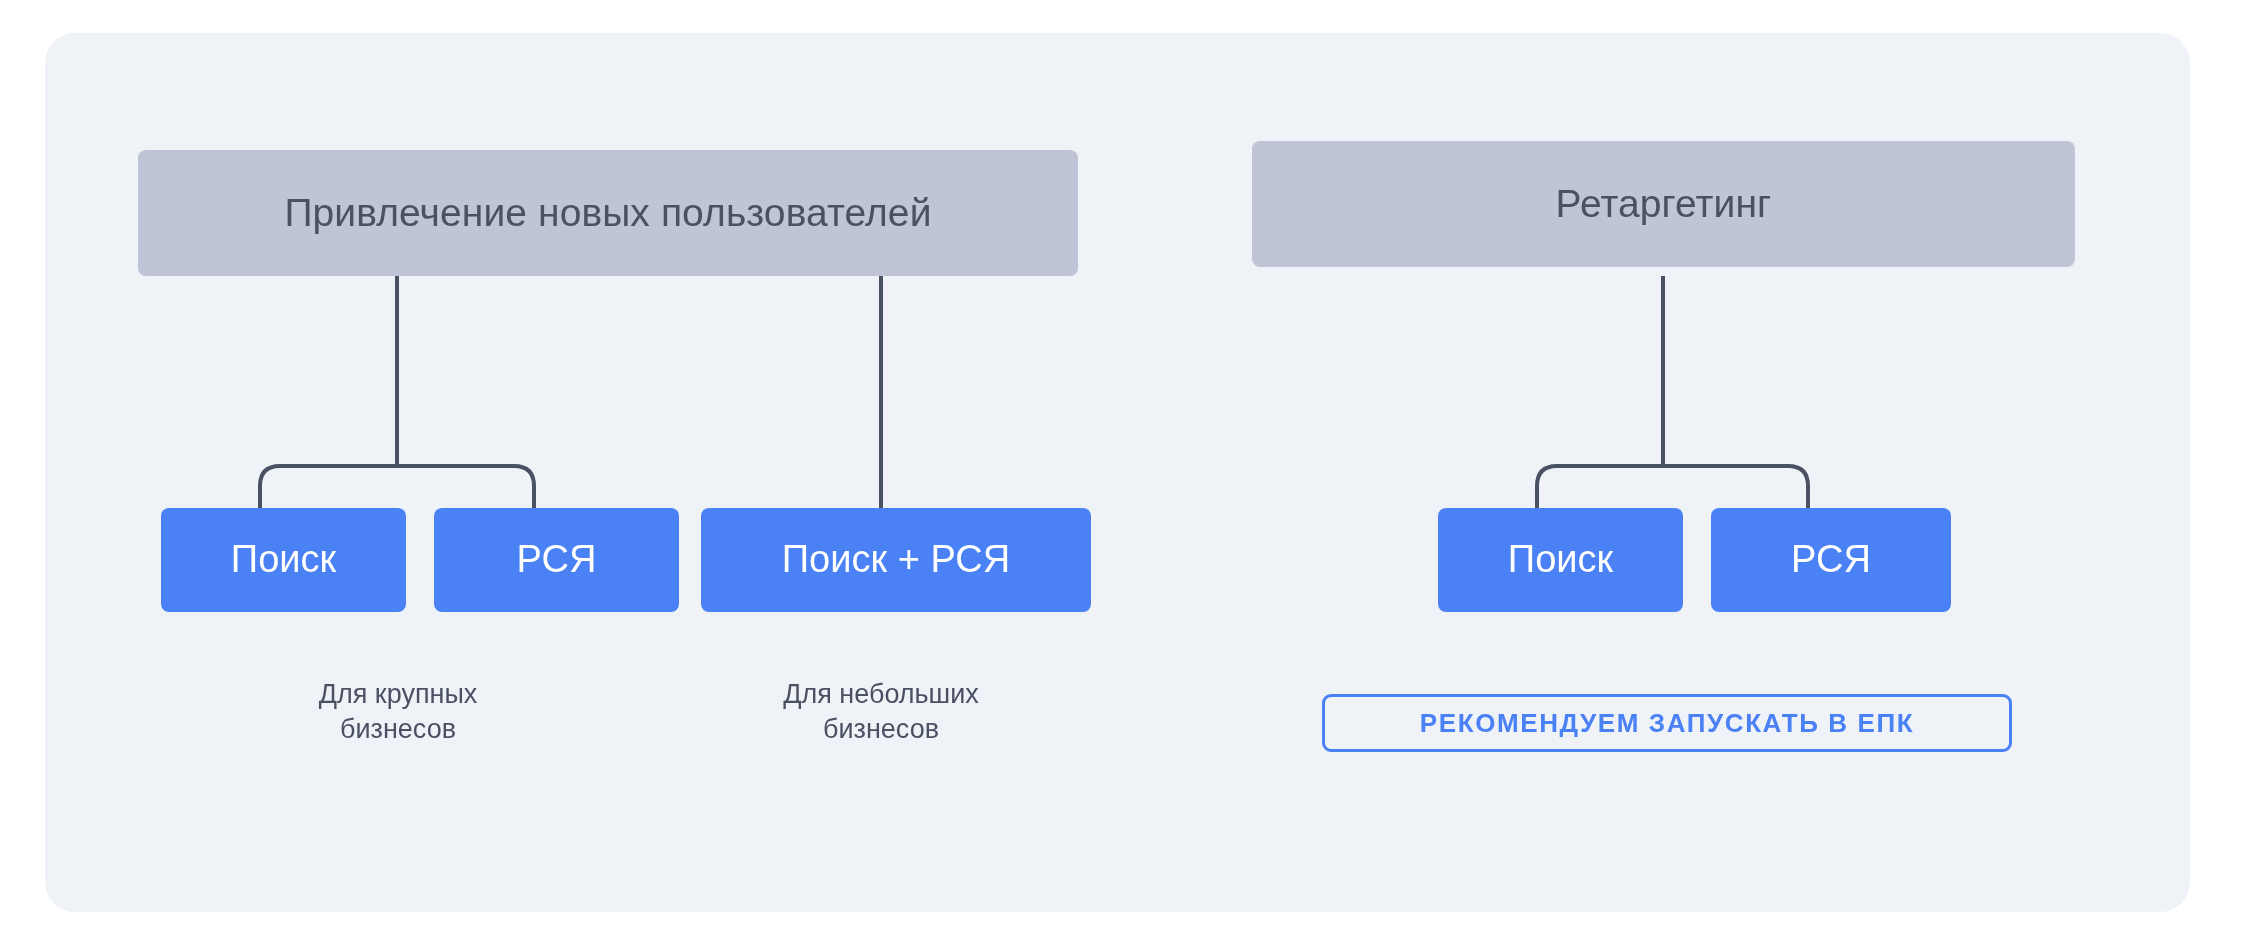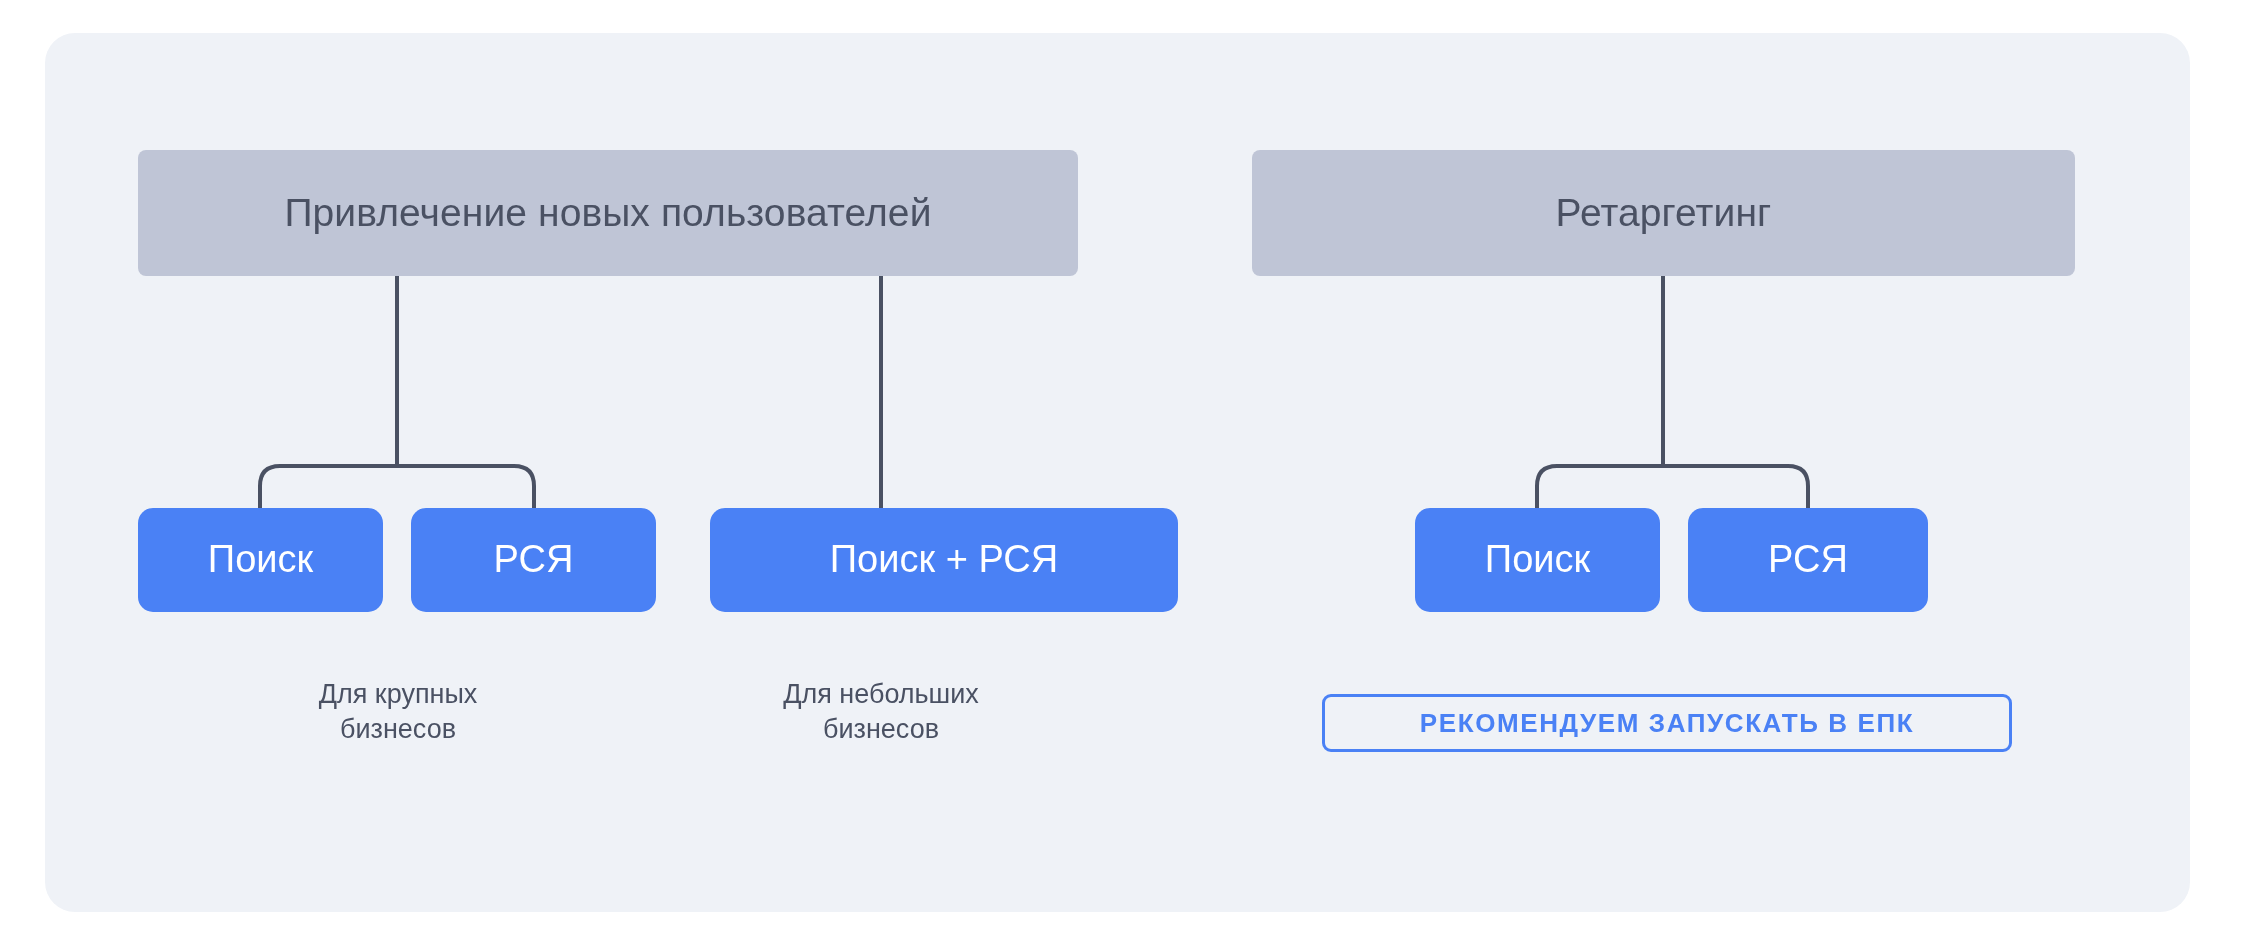--- a/index.html
+++ b/index.html
@@ -61,46 +61,47 @@
   }
 
   #header-acquisition {
     left: 138px;
     top: 150px;
     width: 940px;
     height: 126px;
   }
   #header-retargeting {
     left: 1252px;
-    top: 150px;
+    top: 141px;
     width: 823px;
     height: 126px;
   }
 
   
   .channel-btn {
     position: absolute;
     background: #4a81f5;
-    border-radius: 15px;
+    border-radius: 8px;
     display: flex;
     align-items: center;
     justify-content: center;
     box-sizing: border-box;
     cursor: pointer;
+    margin-left: 23px;
   }
   .channel-btn .label {
     font-size: 38px;
     color: #ffffff;
     line-height: 1.1;
     white-space: nowrap;
   }
 
   #btn-search-left   { left: 138px;  top: 508px; width: 245px; height: 104px; }
   #btn-rsya-left     { left: 411px;  top: 508px; width: 245px; height: 104px; }
-  #btn-search-rsya   { left: 710px;  top: 508px; width: 468px; height: 104px; text-align: right; }
+  #btn-search-rsya   { left: 678px;  top: 508px; width: 390px; height: 104px; text-align: right; }
   #btn-search-right  { left: 1415px; top: 508px; width: 245px; height: 104px; }
   #btn-rsya-right    { left: 1688px; top: 508px; width: 240px; height: 104px; }
 
   
   .caption {
     position: absolute;
     text-align: center;
     font-size: 27px;
     color: #4a5163;
     line-height: 1.28;

